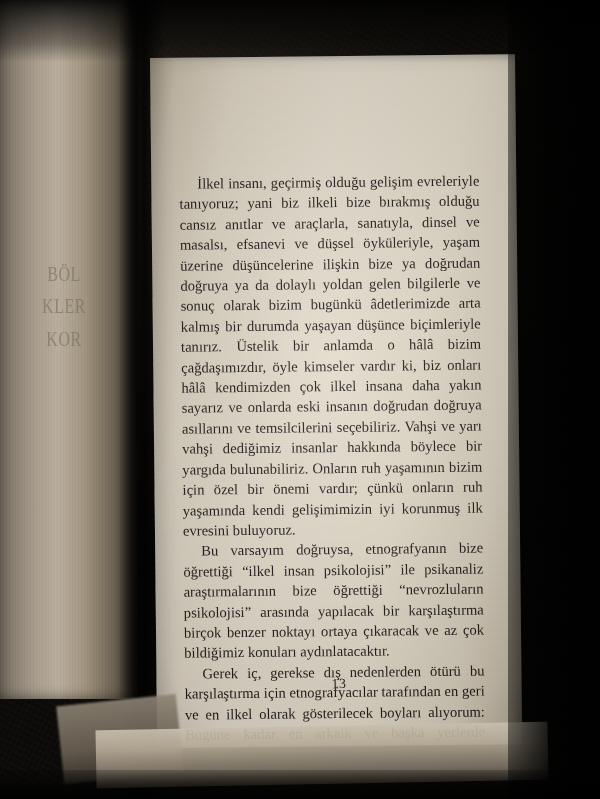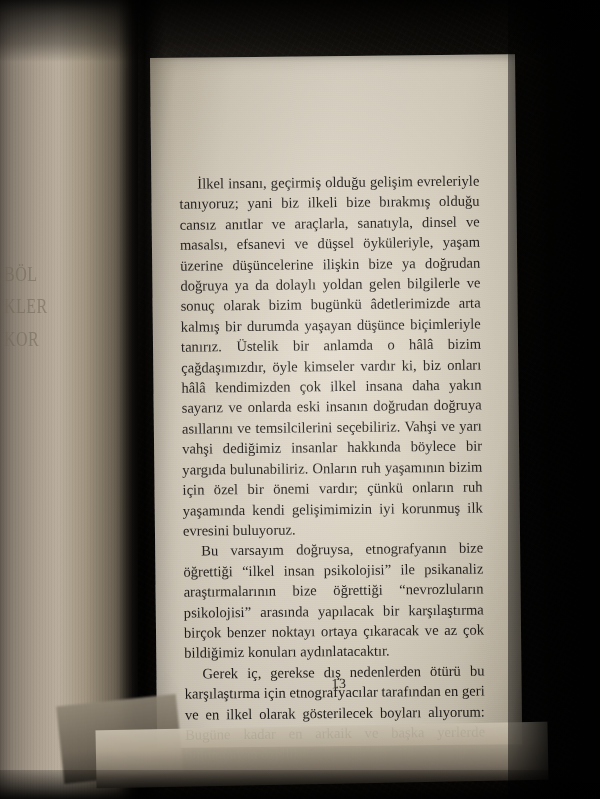--- a/index.html
+++ b/index.html
@@ -32,32 +32,33 @@
       repeating-linear-gradient(-63deg, rgba(255,255,255,0.016) 0px, rgba(255,255,255,0.016) 1px, rgba(0,0,0,0) 2px, rgba(0,0,0,0) 5px);
     opacity:.85;
   }
 
   
   .page-left {
     position: absolute;
     left: 0;
     top: 0px;
     width: 138px;
-    height: 799px;
+    height: 699px;
     background:
       linear-gradient(90deg,
         #6b6257 0%,
         #8a8073 10%,
         #a99d8d 26%,
         #b9ad9c 42%,
         #a0947f 62%,
         #6d6354 82%,
         #3a342b 95%,
         #241f19 100%);
     box-shadow: inset -6px 0 14px rgba(0,0,0,0.55);
+    text-align: center;
   }
   .page-left .noise{
     position:absolute; inset:0;
     background-image: repeating-linear-gradient(90deg, rgba(0,0,0,0.05) 0 1px, rgba(255,255,255,0.02) 1px 3px);
     opacity:.5;
   }
   
   .left-text {
     position: absolute;
     left: 4px;

